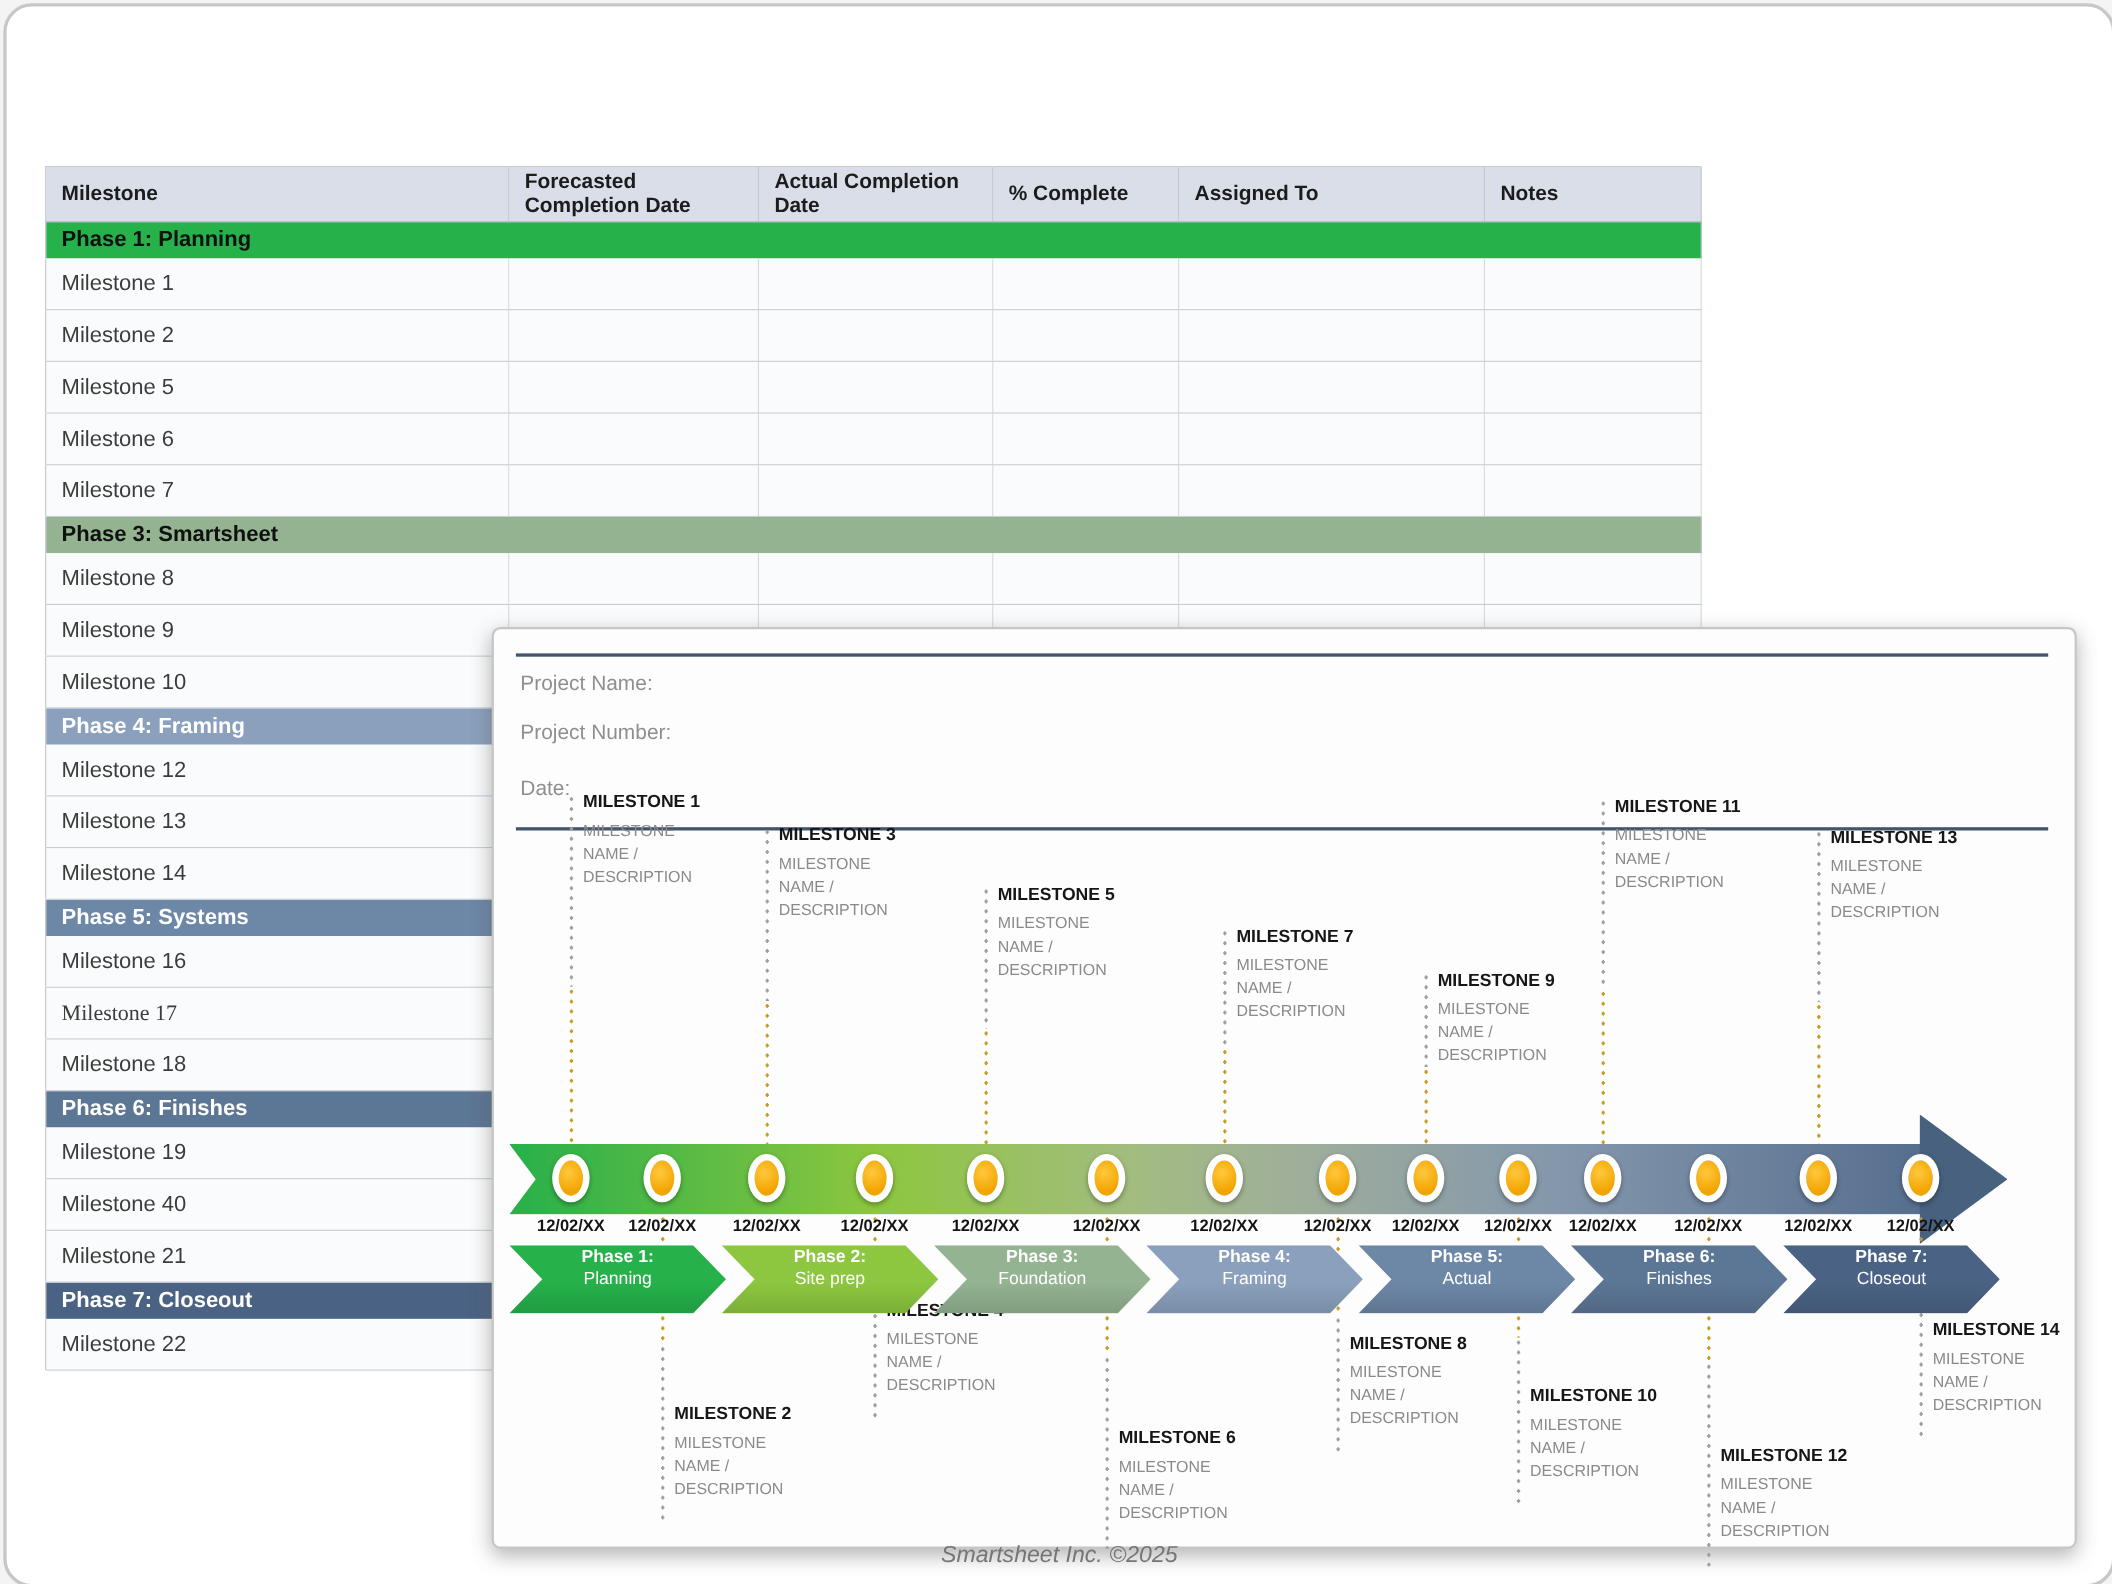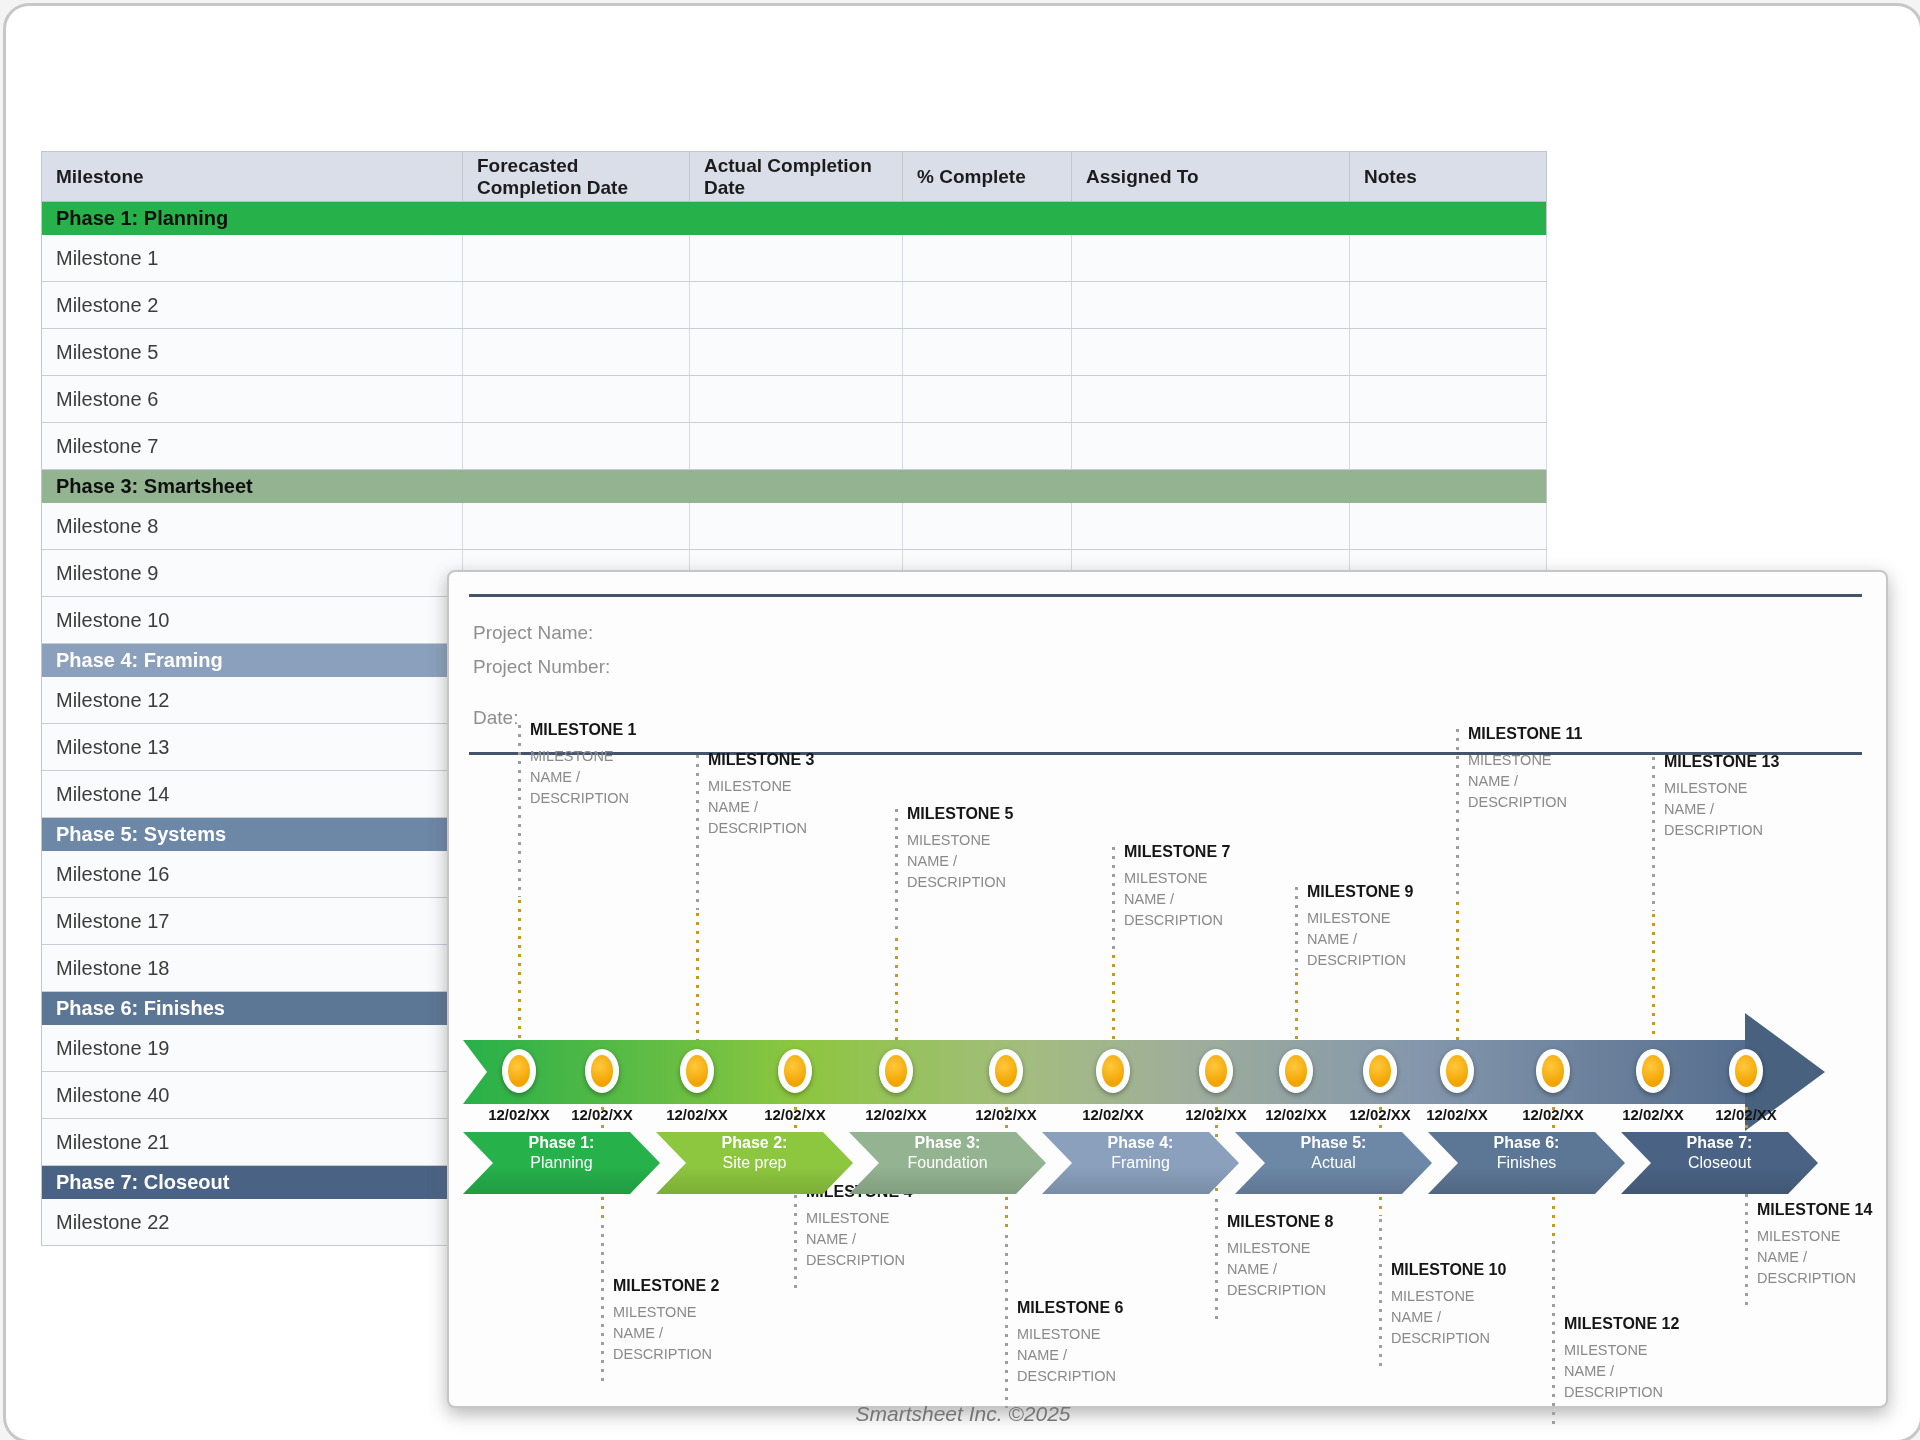--- a/index.html
+++ b/index.html
@@ -173,21 +173,21 @@
         </tr>
         <tr>
           <td class="cell" style="height: 46px;">Milestone 16</td>
           <td class="cell" style="height: 46px;"></td>
           <td class="cell" style="height: 46px;"></td>
           <td class="cell" style="height: 46px;"></td>
           <td class="cell" style="height: 46px;"></td>
           <td class="cell" style="height: 46px;"></td>
         </tr>
         <tr>
-          <td class="cell" style="height: 46px;">Milestone 17</td>
+          <td class="cell" style="height: 46px; font-family: Liberation Serif, serif;">Milestone 17</td>
           <td class="cell" style="height: 46px;"></td>
           <td class="cell" style="height: 46px;"></td>
           <td class="cell" style="height: 46px;"></td>
           <td class="cell" style="height: 46px;"></td>
           <td class="cell" style="height: 46px;"></td>
         </tr>
         <tr>
           <td class="cell" style="height: 46px;">Milestone 18</td>
           <td class="cell" style="height: 46px;"></td>
           <td class="cell" style="height: 46px;"></td>
@@ -231,21 +231,21 @@
           <td class="cell" style="height: 46px;"></td>
           <td class="cell" style="height: 46px;"></td>
           <td class="cell" style="height: 46px;"></td>
           <td class="cell" style="height: 46px;"></td>
         </tr>
       </tbody>
   </table>
 
   <div class="panel">
     <div class="rule" style="top:22px"></div>
-    <div class="pfield" style="top:50px">Project Name:</div>
+    <div class="pfield" style="top:39px">Project Name:</div>
     <div class="pfield" style="top:84px">Project Number:</div>
     <div class="pfield" style="top:135px">Date:</div>
     <div class="rule" style="top:180px"></div>
     <div id="chart">
         <div class="band" style="left:14px;top:468px;width:1288px;height:64px;
  background:linear-gradient(90deg,#27b04a 0%,#8dc63f 26%,#a3bc80 44%,#9fae9b 56%,#8497ac 74%,#566e8e 100%)"></div>
         <div class="ahead" style="left:1296px;top:441px;width:80px;height:118px;background:#47617f"></div>
         <div class="leader" style="--dc:#9e9e9e;left:69px;top:150px;height:175px"></div>
         <div class="leader" style="--dc:#c79a1e;left:69px;top:325px;height:143px"></div>
         <div class="mlabel" style="left:81px;top:149px">

